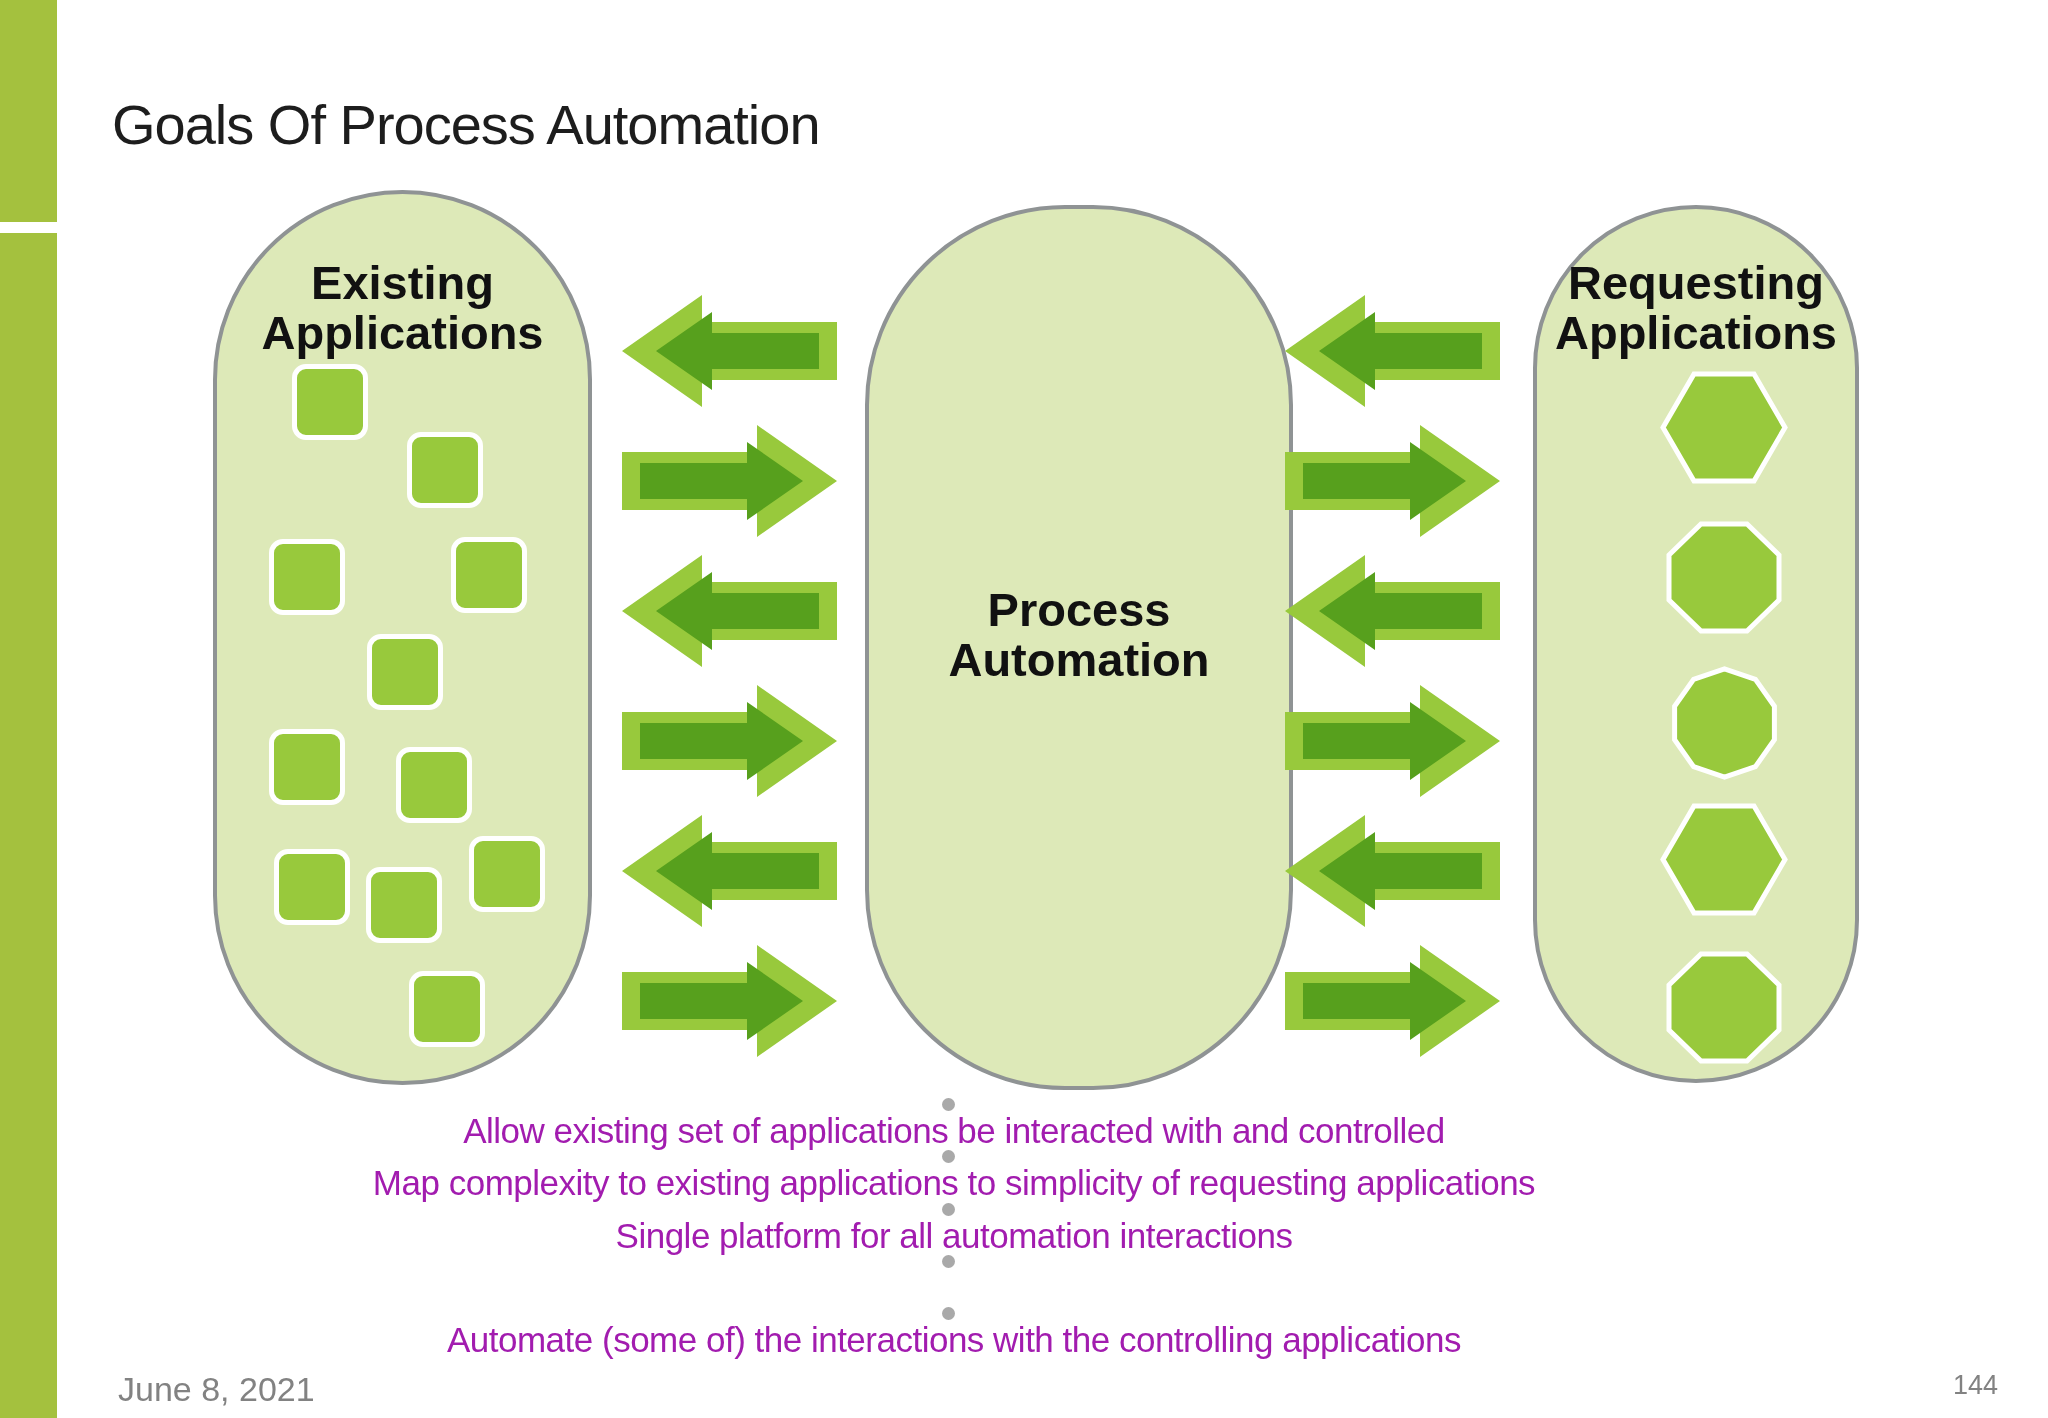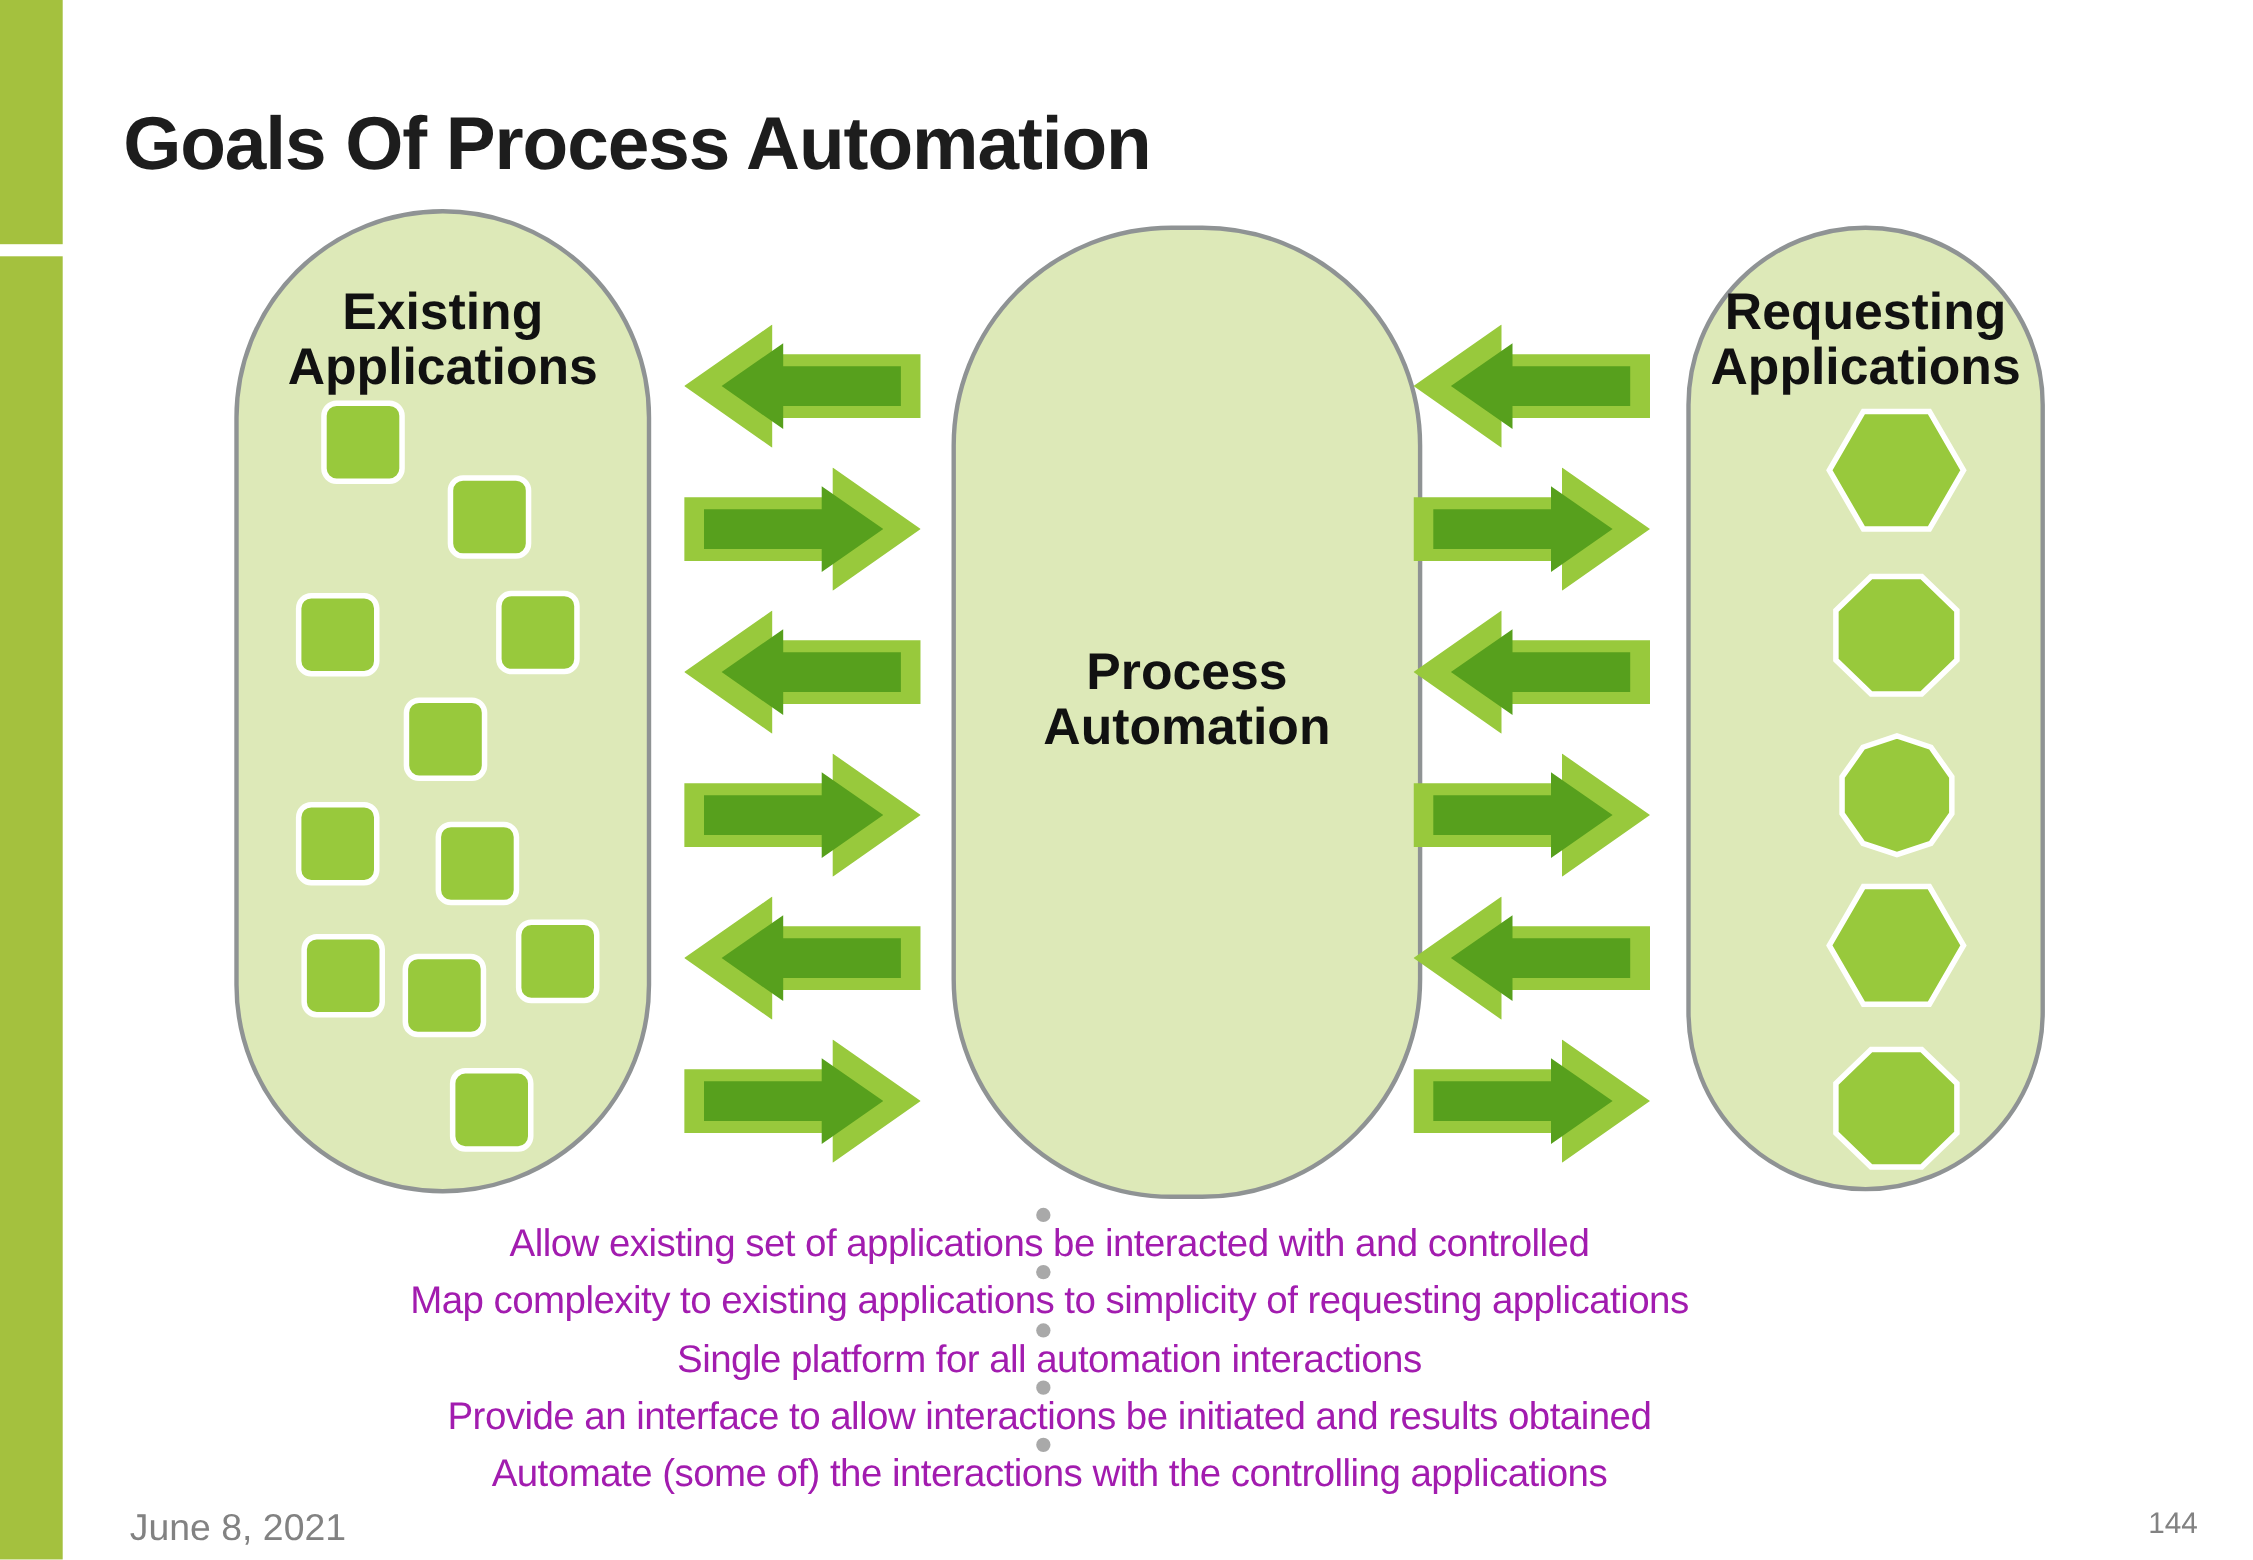--- a/index.html
+++ b/index.html
@@ -16,21 +16,21 @@
   *{margin:0;padding:0;box-sizing:border-box;}
   html,body{background:#ffffff;}
   .slide{
     position:relative;width:2048px;height:1418px;background:#ffffff;
     overflow:hidden;font-family:"Liberation Sans",sans-serif;
   }
   .accent-bar{position:absolute;left:0;width:57px;background:var(--accent-bar);}
   .accent-bar.seg-top{top:0;height:222px;}
   .accent-bar.seg-bottom{top:233px;height:1185px;}
   .page-title{
-    position:absolute;left:112px;top:92px;font-size:68px;font-weight:700;
+    position:absolute;left:112px;top:92px;font-size:56px;font-weight:400;
     color:var(--text-dark);letter-spacing:-1px;white-space:nowrap;
   }
   .capsule{
     position:absolute;background:var(--capsule-fill);
     border:4px solid var(--capsule-border);border-radius:200px;
   }
   #capsule-left{left:213px;top:190px;width:379px;height:895px;padding-left:20px;}
   #capsule-middle{left:865px;top:205px;width:428px;height:885px;}
   #capsule-right{left:1533px;top:205px;width:326px;height:878px;}
   .capsule-label{
@@ -119,21 +119,20 @@
       <li class="bullet-item">
         <span class="bullet-dot"></span>
         <span>Map complexity to existing applications to simplicity of requesting applications</span>
       </li>
       <li class="bullet-item">
         <span class="bullet-dot"></span>
         <span>Single platform for all automation interactions</span>
       </li>
       <li class="bullet-item">
         <span class="bullet-dot"></span>
-        <span>Provide an interface to allow interactions be initiated and results obtained</span>
       </li>
       <li class="bullet-item">
         <span class="bullet-dot"></span>
         <span>Automate (some of) the interactions with the controlling applications</span>
       </li>
     </ul>
 
   <div class="footer-date">June 8, 2021</div>
   <div class="page-number">144</div>
 

